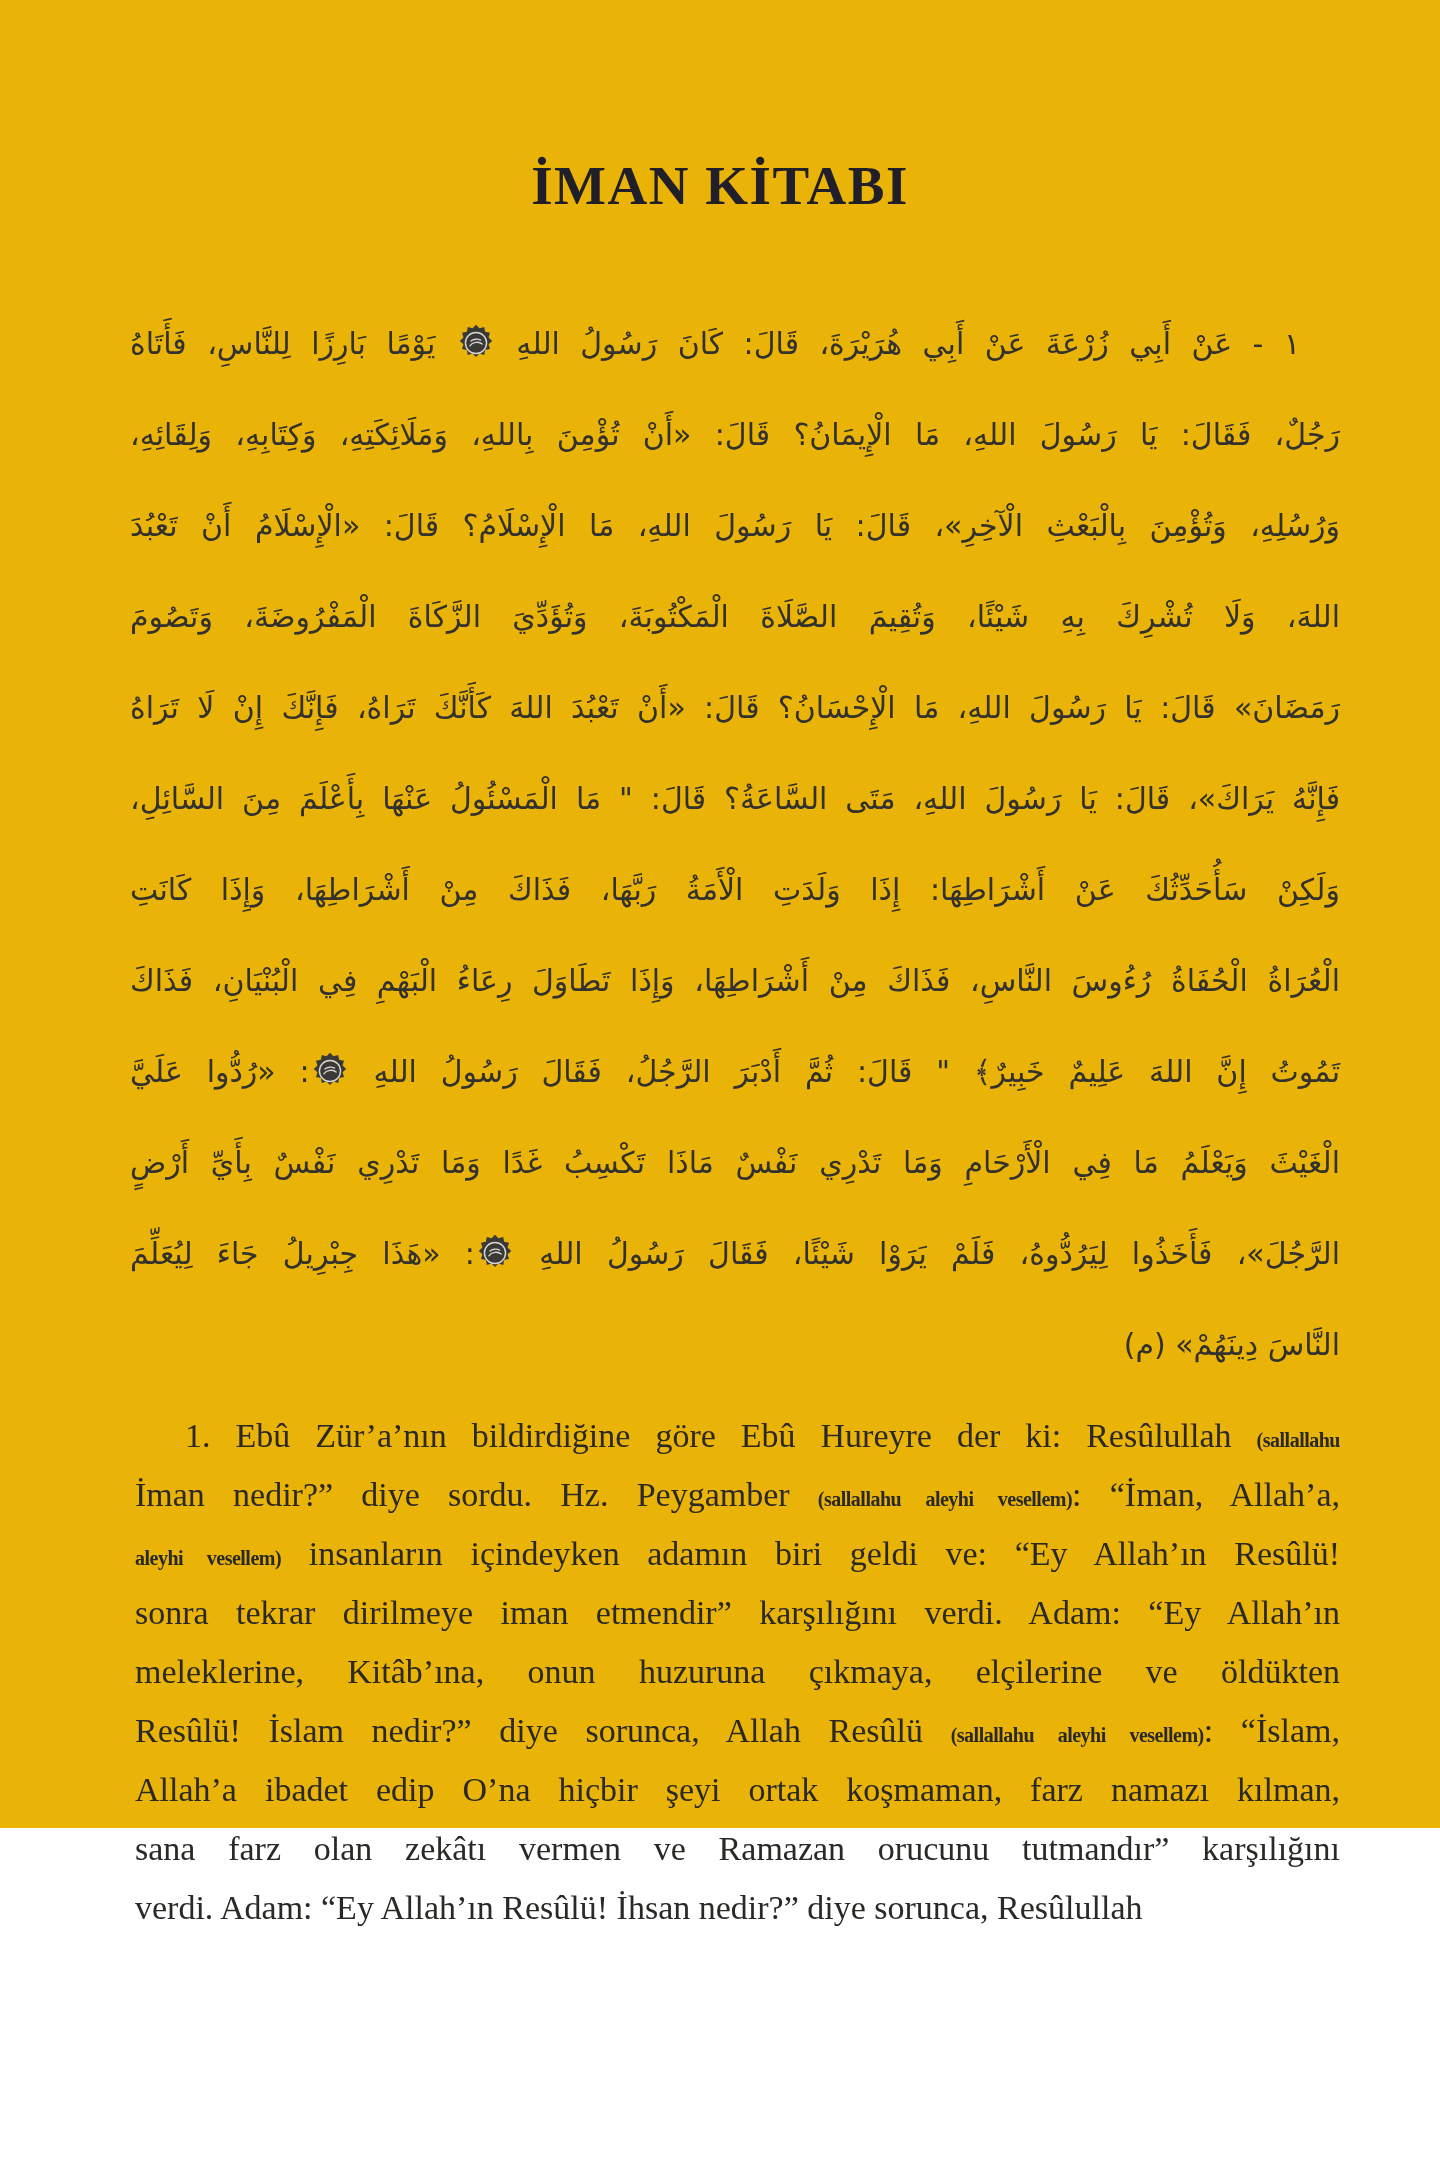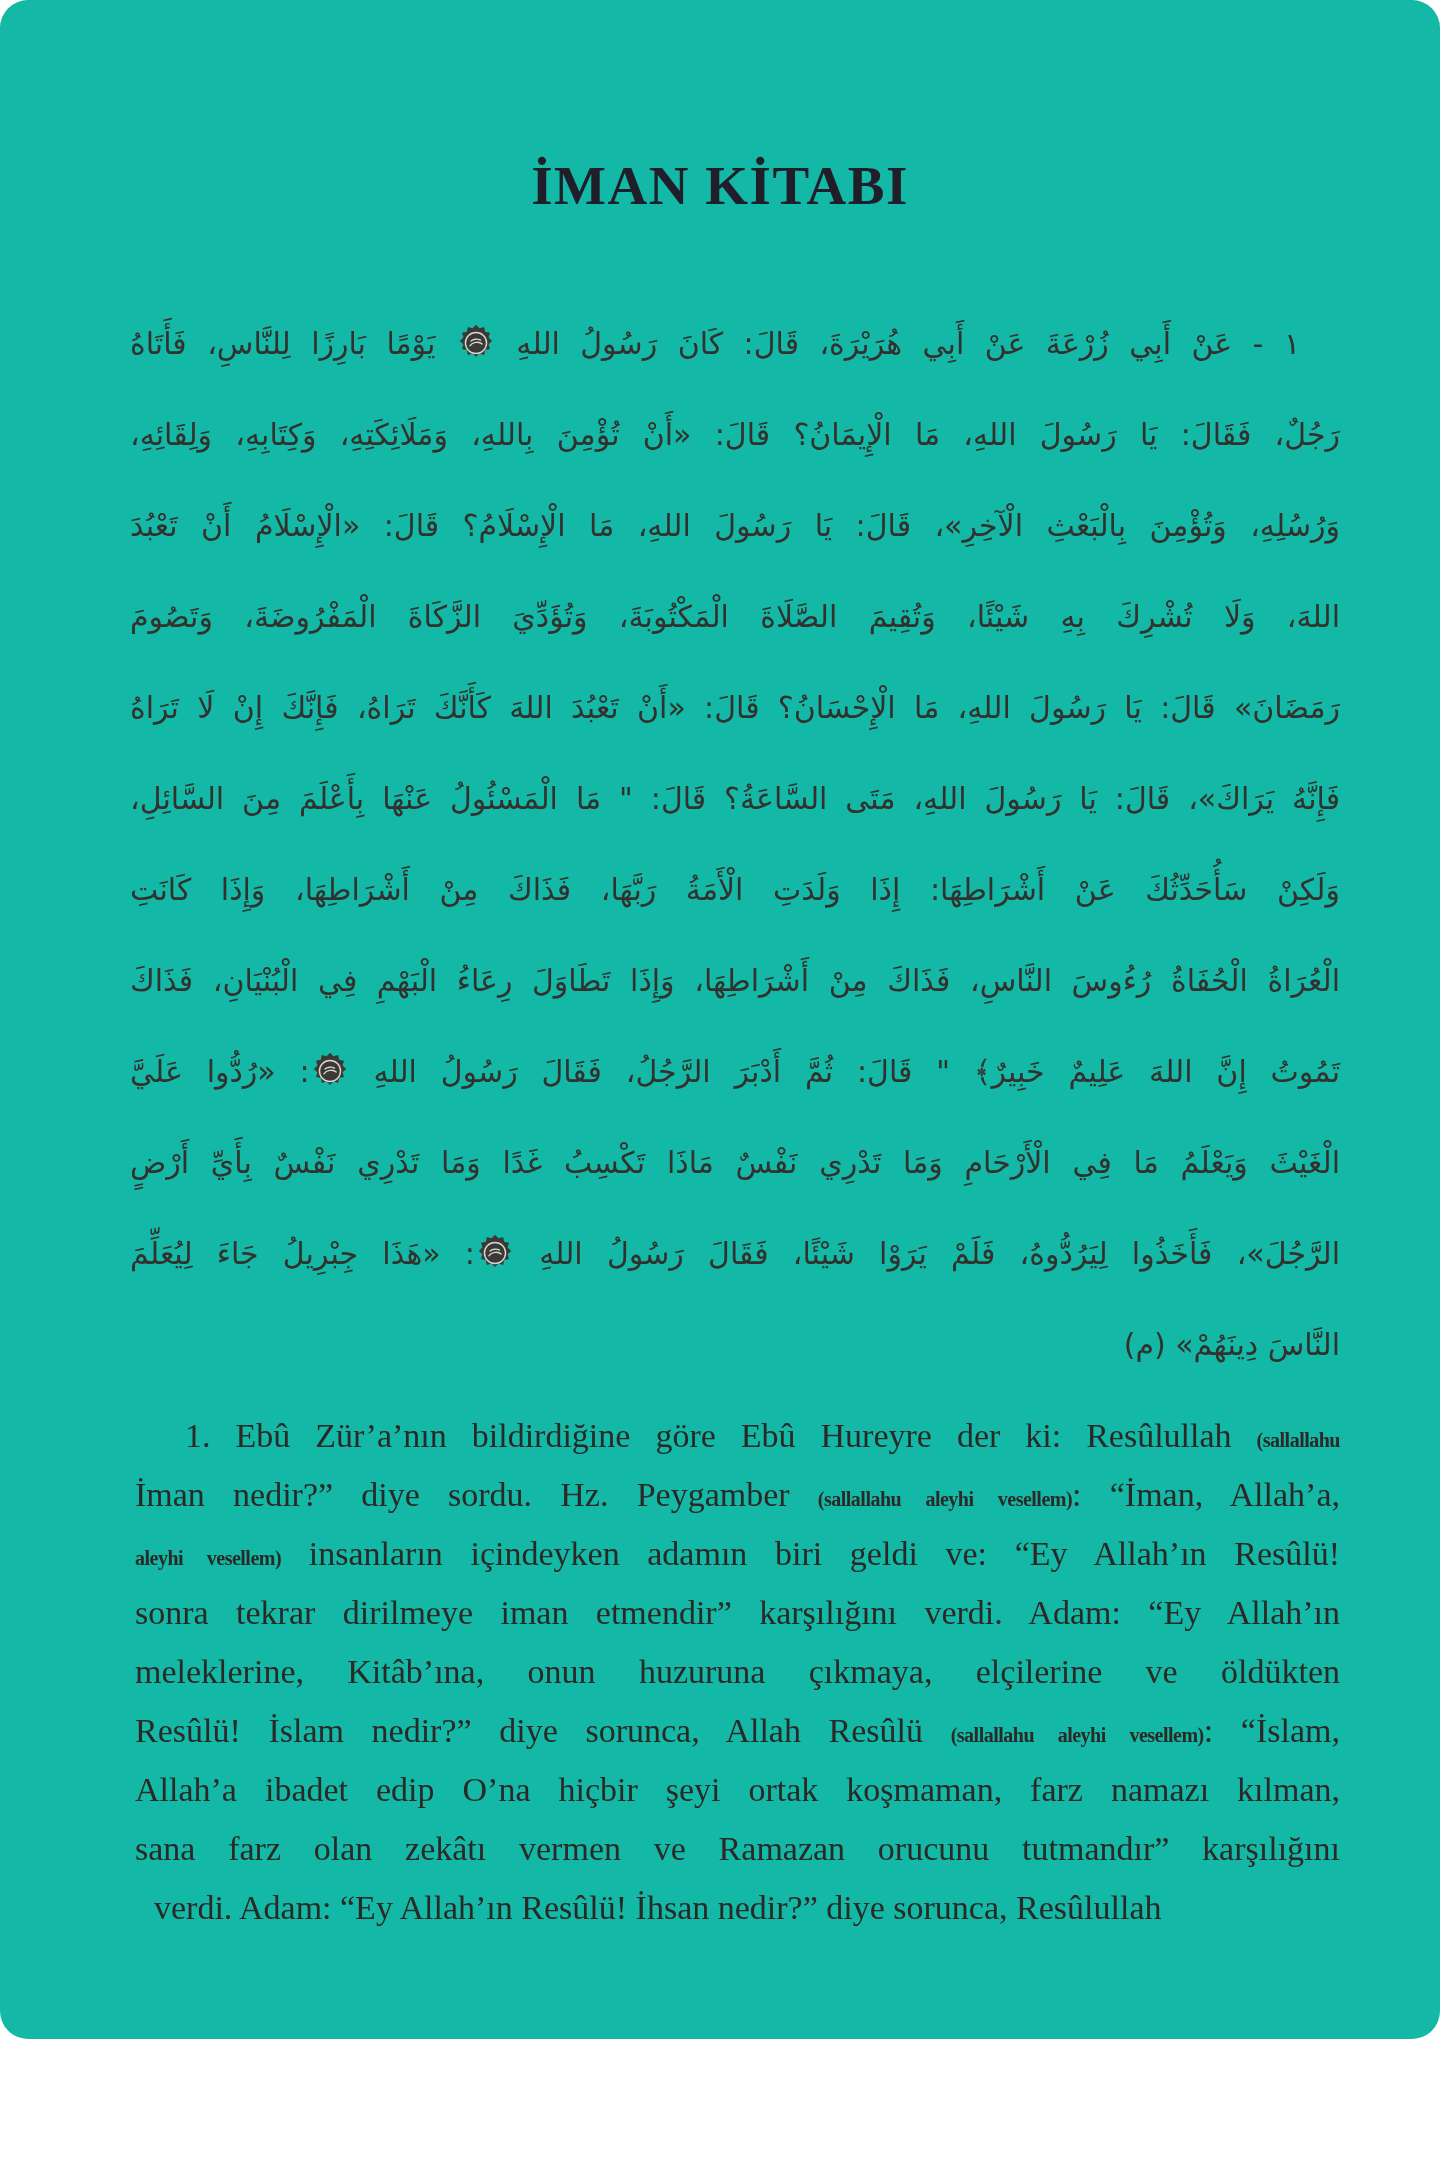--- a/index.html
+++ b/index.html
@@ -6,24 +6,23 @@
     margin: 0;
     padding: 0;
     width: 1440px;
     height: 2160px;
     background: #ffffff;
     overflow: hidden;
   }
   .page {
     position: relative;
     width: 1440px;
-    height: 2039px;
-    background: #14b8a6;
+    height: 1828px;
+    background: #eab308;
     color: #2d2b28;
-    border-radius: 28px;
   }
   
   .title {
     margin: 0;
     padding-top: 150px;
     text-align: center;
     font-family: "Liberation Serif", "DejaVu Serif", serif;
     font-weight: bold;
     font-size: 55px;
     line-height: 72px;
@@ -67,21 +66,21 @@
     color: #2b2926;
   }
   .tr-line {
     height: 59px;
     line-height: 59px;
     text-align: justify;
     text-align-last: justify;
     text-justify: inter-word;
   }
   .tr-line.first { text-indent: 50px; }
-  .tr-line.last  { text-align-last: left; margin-left: 19px; }
+  .tr-line.last  { text-align-last: left; }
   .tr-line .small {
     font-size: 20px;
     font-weight: bold;
     letter-spacing: -0.5px;
   }
 </style>
 </head>
 <body>
 
 <div class="page">

